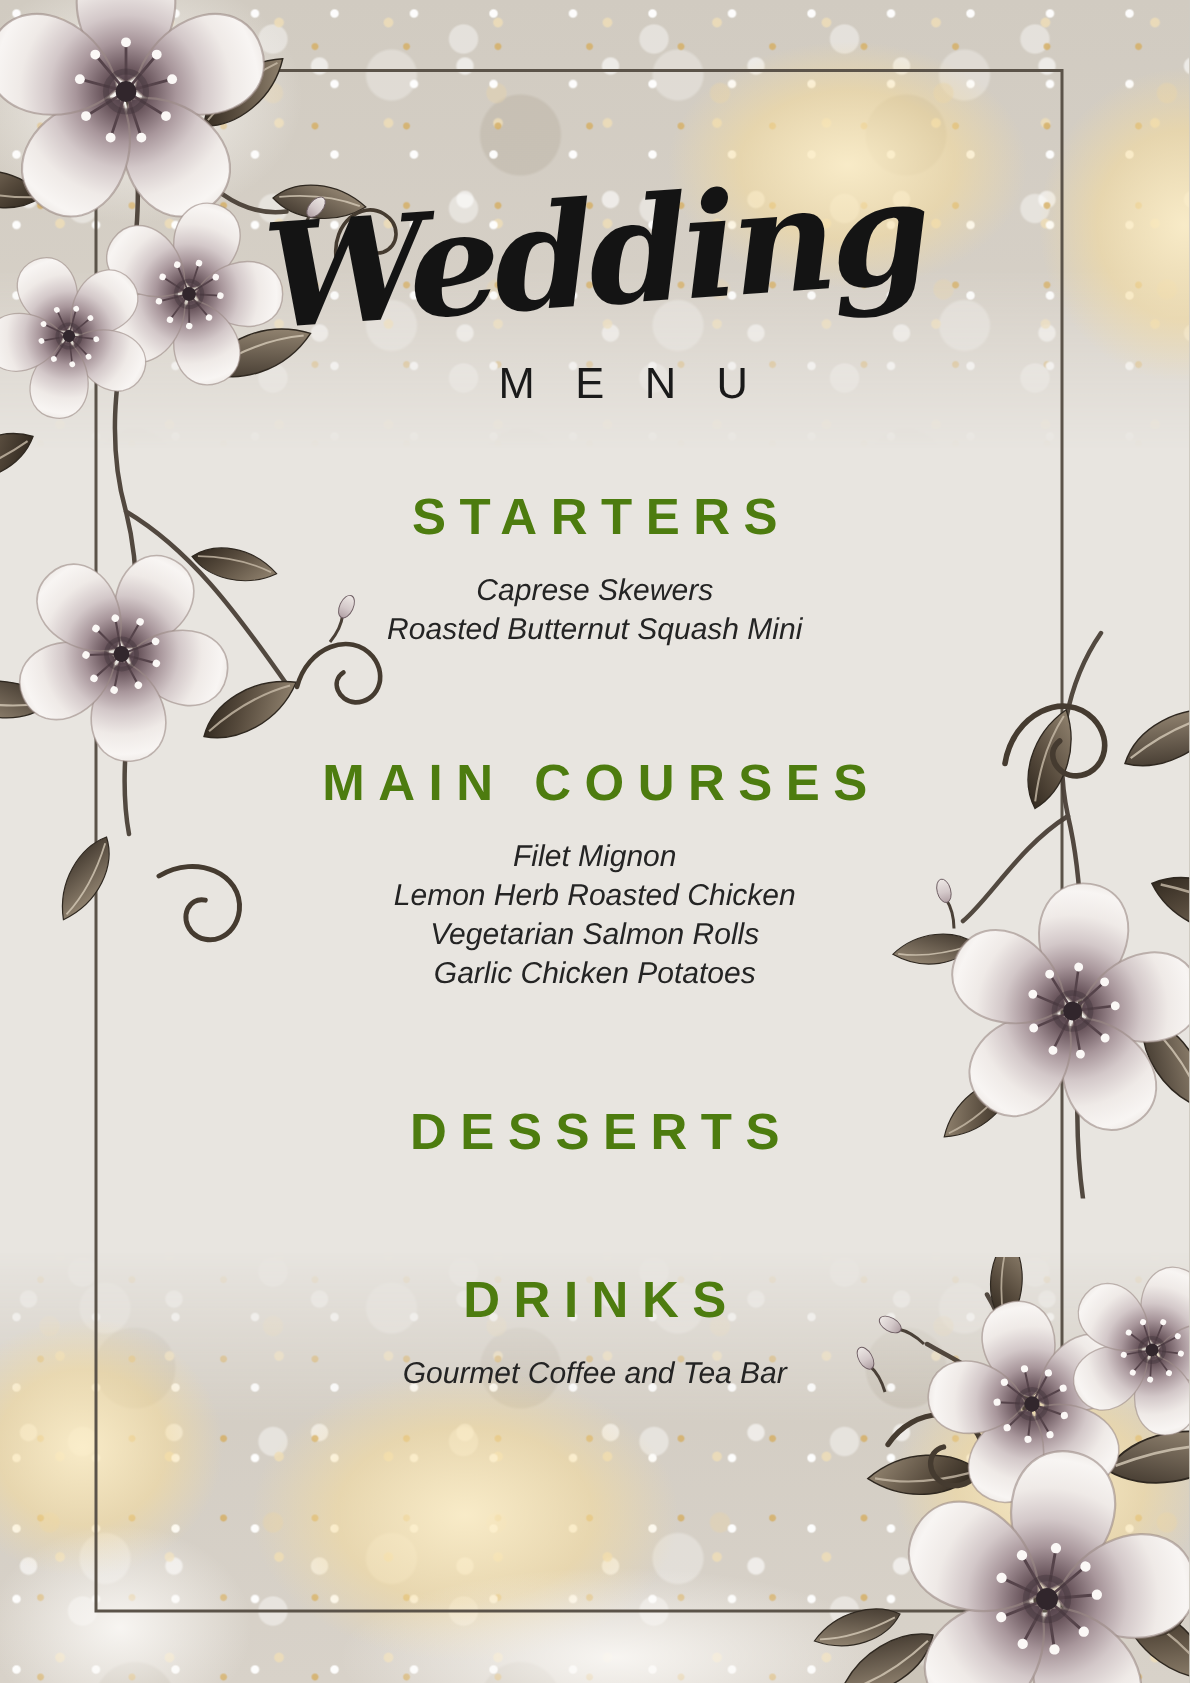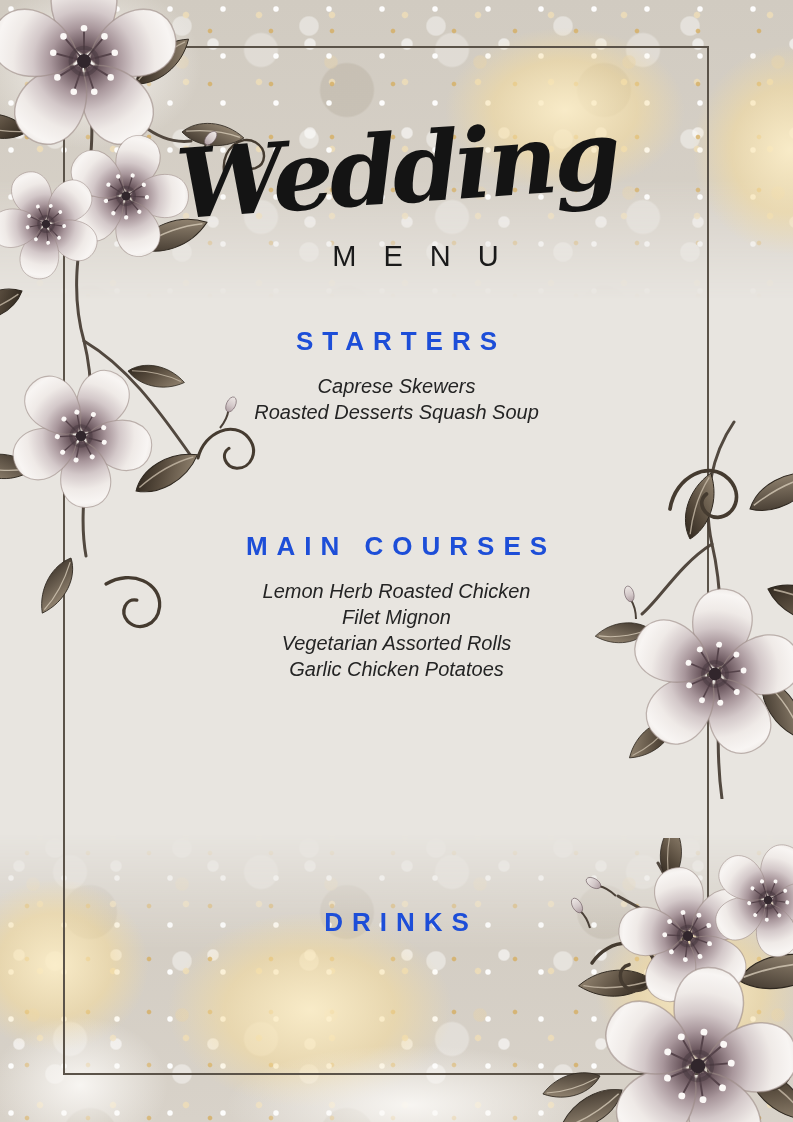--- a/index.html
+++ b/index.html
@@ -58,29 +58,29 @@
     font-size:96px;line-height:1;letter-spacing:-4px;color:#141414;
     transform:rotate(-4deg);
   }
   .title-sub{
     position:absolute;top:240px;left:16px;width:100%;
     font-size:29px;font-weight:400;letter-spacing:27px;padding-left:33px;
     box-sizing:border-box;color:#1a1a1a;
   }
   .menu-section{position:absolute;left:0;width:100%;}
   .menu-section h2{
-    margin:0;font-size:26px;font-weight:700;letter-spacing:9px;padding-left:9px;
-    color:#1d4ed8;
+    margin:0;font-size:34px;font-weight:700;letter-spacing:9px;padding-left:9px;
+    color:#4d7c0f;
   }
   .menu-items{margin-top:16px;}
   .menu-item{
     font-size:20px;line-height:26px;font-style:italic;font-weight:500;color:#242424;
     font-family:"Liberation Sans", sans-serif;
   }
-  .sec-0{top:326px;} .sec-1{top:531px;} .sec-2{top:736px;} .sec-3{top:907px;}
+  .sec-0{top:326px;} .sec-1{top:503px;} .sec-2{top:736px;} .sec-3{top:848px;}
 </style>
 </head>
 <body>
 
 <div class="page">
 
   <div class="glitter top"></div>
   <div class="glitter bottom"></div>
 
   <div class="glow" style="left:405px;top:0;width:320px;height:220px;"></div>
@@ -225,35 +225,39 @@
   </svg>
 
   <div class="content">
     <div class="title-script">Wedding</div>
     <div class="title-sub">MENU</div>
 
     <div class="menu-section sec-0">
       <h2>STARTERS</h2>
       <div class="menu-items">
           <div class="menu-item">Caprese Skewers</div>
-          <div class="menu-item">Roasted Desserts Squash Soup</div>
+          <div class="menu-item">Roasted Butternut Squash Mini</div>
         </div>
     </div>
 
     <div class="menu-section sec-1">
       <h2>MAIN COURSES</h2>
       <div class="menu-items">
+          <div class="menu-item">Filet Mignon</div>
           <div class="menu-item">Lemon Herb Roasted Chicken</div>
-          <div class="menu-item">Filet Mignon</div>
-          <div class="menu-item">Vegetarian Assorted Rolls</div>
+          <div class="menu-item">Vegetarian Salmon Rolls</div>
           <div class="menu-item">Garlic Chicken Potatoes</div>
         </div>
     </div>
 
     <div class="menu-section sec-2">
+      <h2>DESSERTS</h2>
     </div>
 
     <div class="menu-section sec-3">
       <h2>DRINKS</h2>
+      <div class="menu-items">
+          <div class="menu-item">Gourmet Coffee and Tea Bar</div>
+        </div>
     </div>
   </div>
 
 </div>
 
 </body></html>

